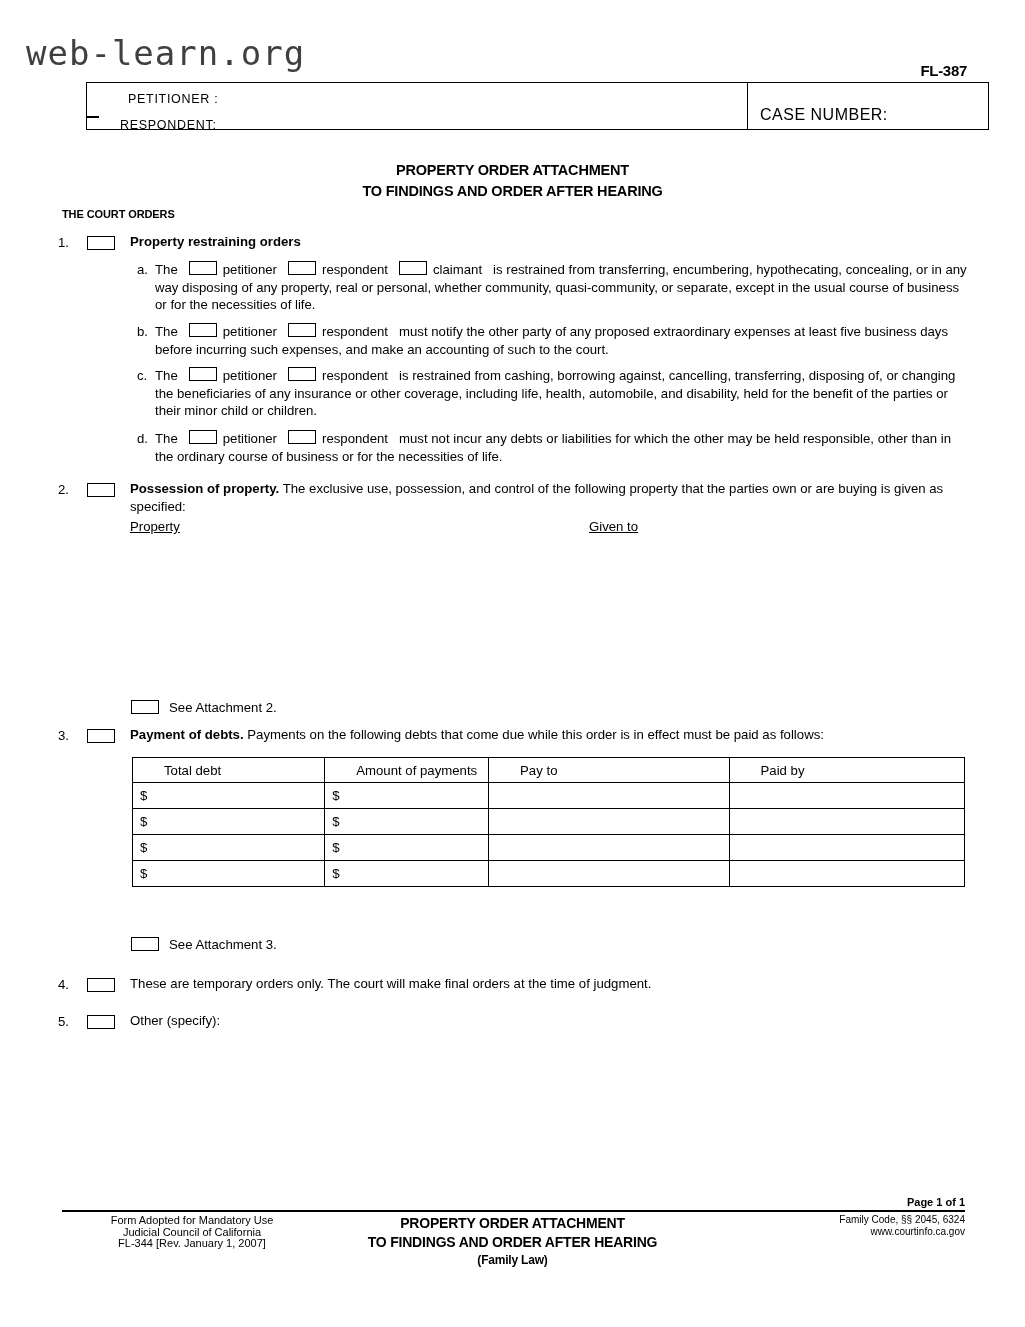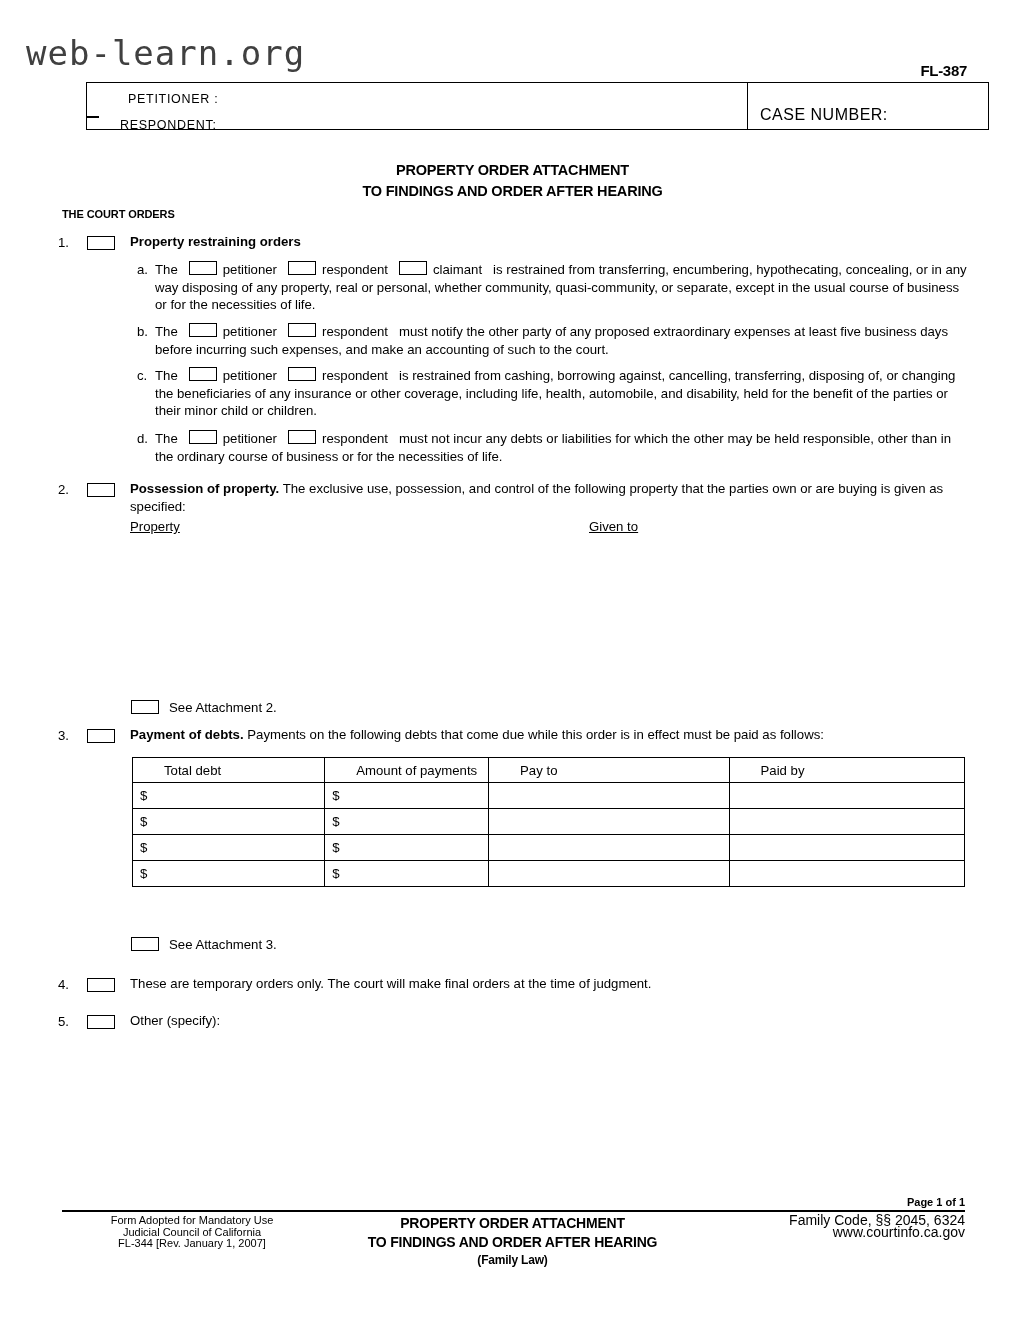--- a/index.html
+++ b/index.html
@@ -211,21 +211,21 @@
     letter-spacing: -0.2px;
   }
   .footer-center .fam {
     font-size: 12px;
   }
   .footer-right {
     position: absolute;
     right: 60px; top: 1214px;
     width: 260px;
     text-align: right;
-    font-size: 14px;
+    font-size: 10px;
     line-height: 12px;
   }
 </style>
 </head>
 <body>
 
 <div class="watermark">web-learn.org</div>
 
 <div class="form-no">FL-387</div>
 

